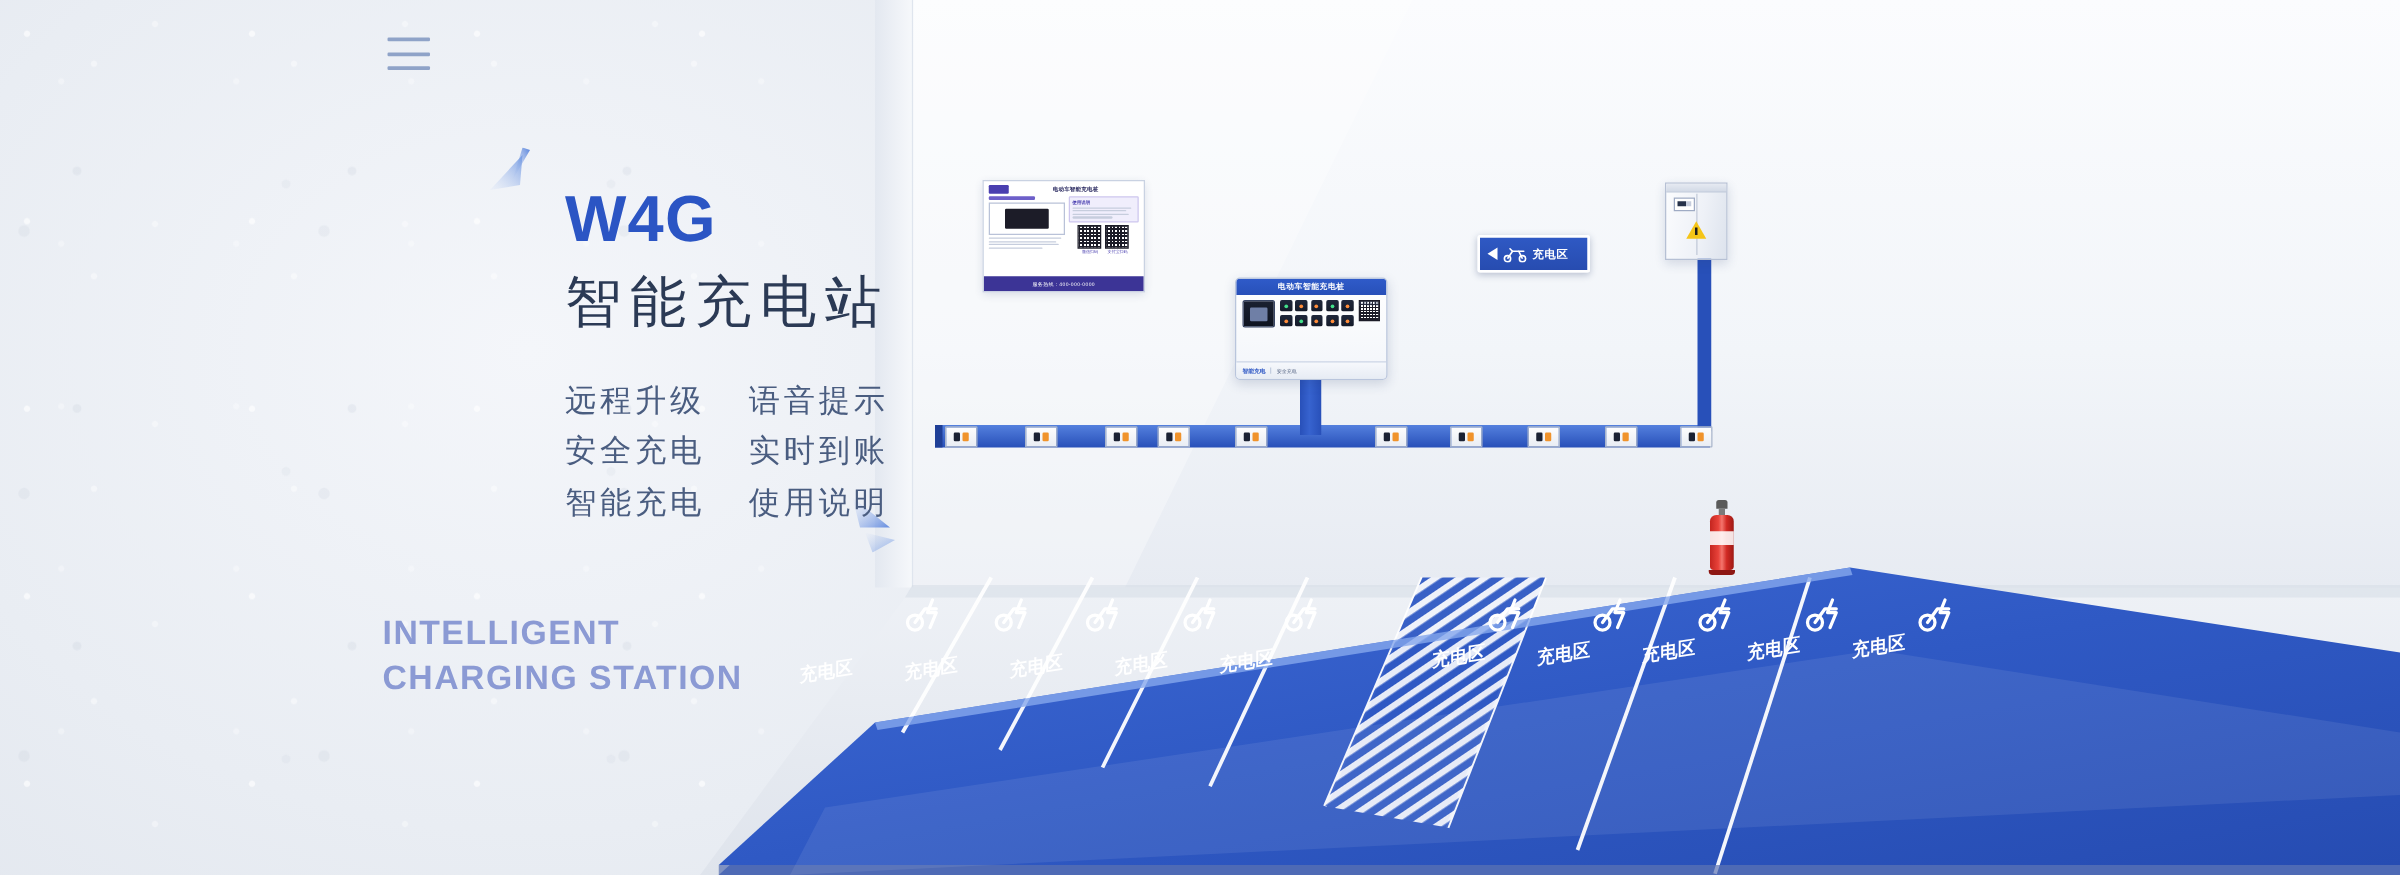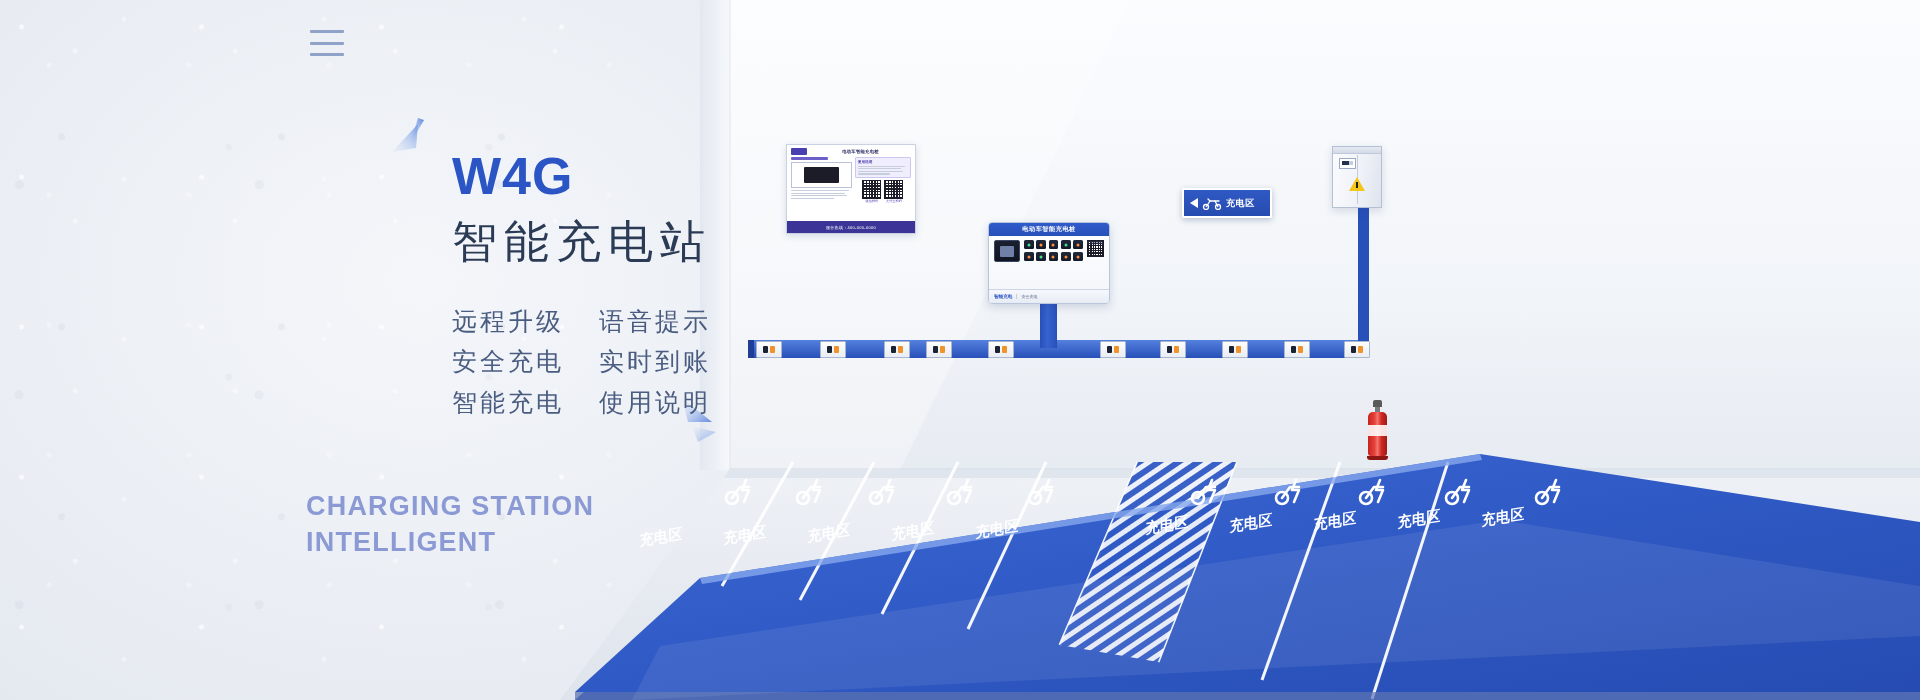--- a/index.html
+++ b/index.html
@@ -466,22 +466,22 @@
       <div class="feature">远程升级</div>
       <div class="feature">语音提示</div>
       <div class="feature">安全充电</div>
       <div class="feature">实时到账</div>
       <div class="feature">智能充电</div>
       <div class="feature">使用说明</div>
     </div>
   </div>
 
   <div class="eyebrow-en">
+    <div>INTELLIGENT</div>
     <div>CHARGING STATION</div>
-    <div>INTELLIGENT</div>
   </div>
 
   <div class="obj poster">
     <div class="poster-head">
       <div class="poster-logo"></div>
       <div class="poster-title">电动车智能充电桩</div>
     </div>
     <div class="poster-body">
       <div class="poster-left">
         <div class="p-bar"></div>

